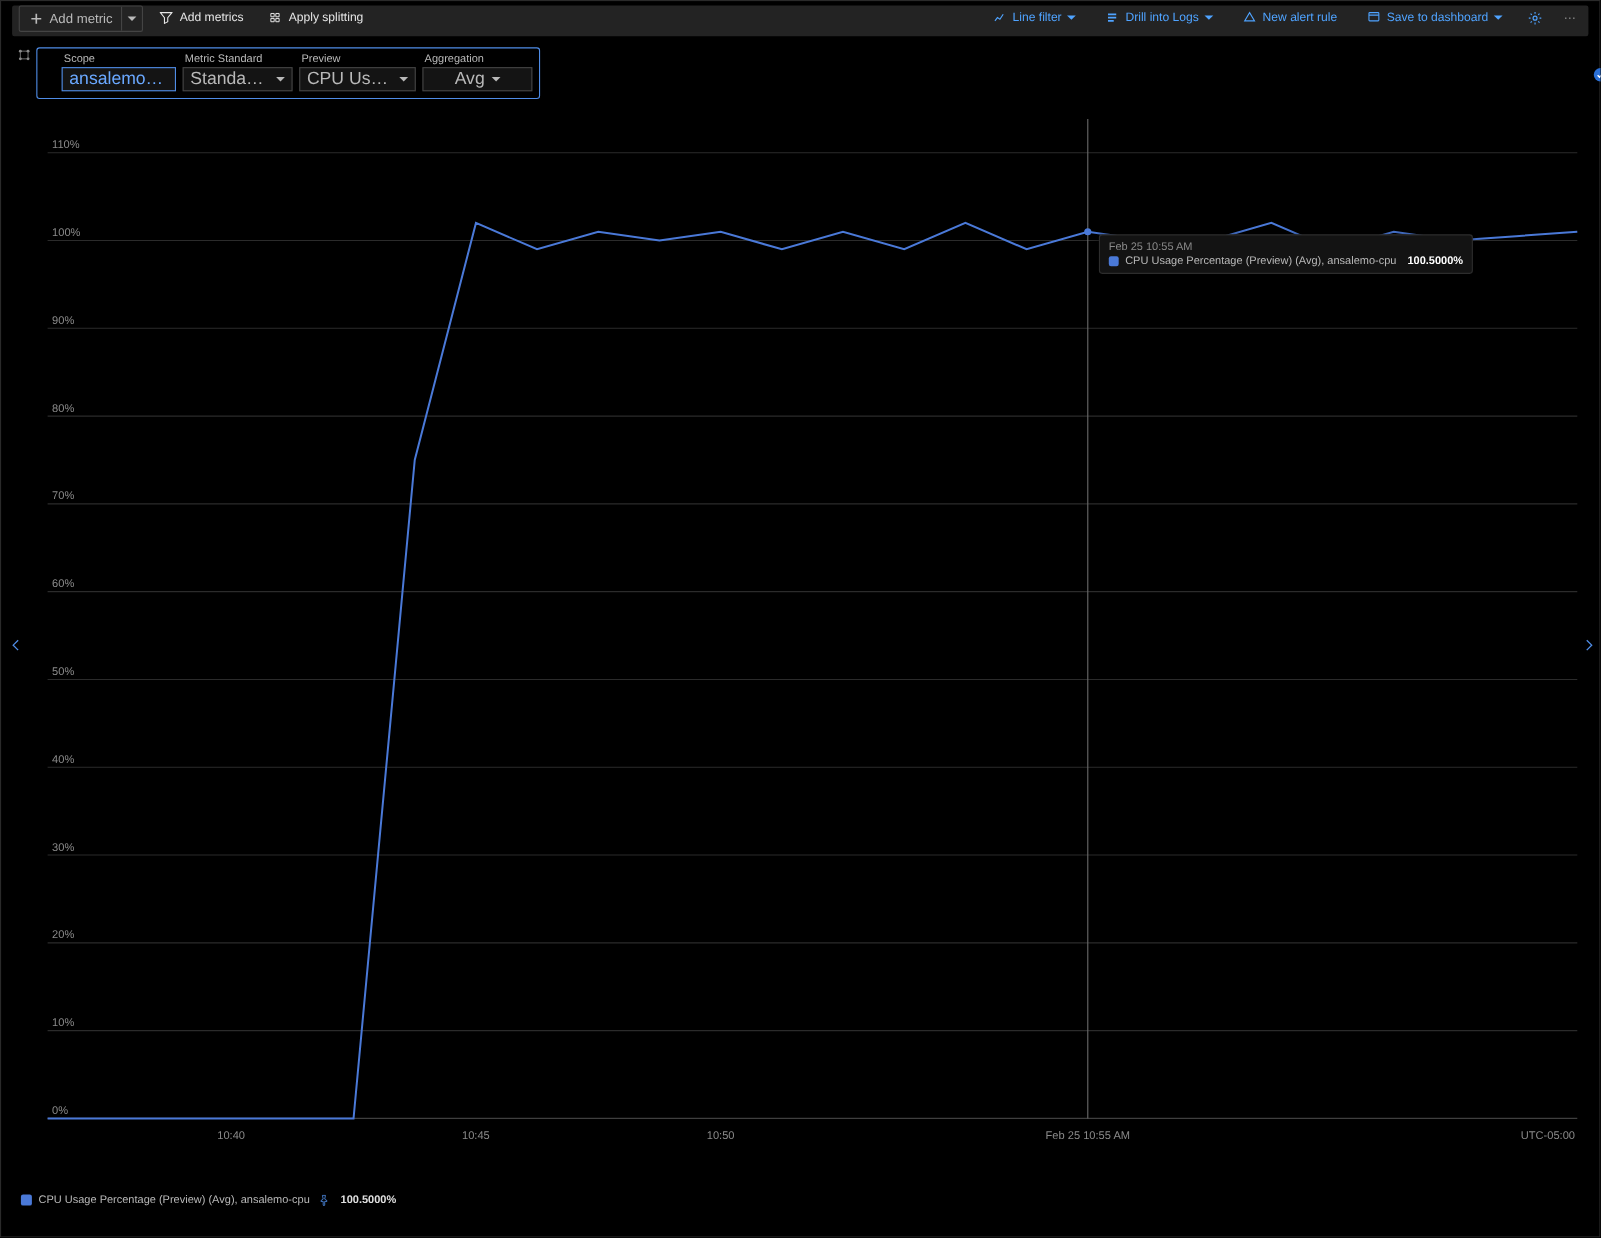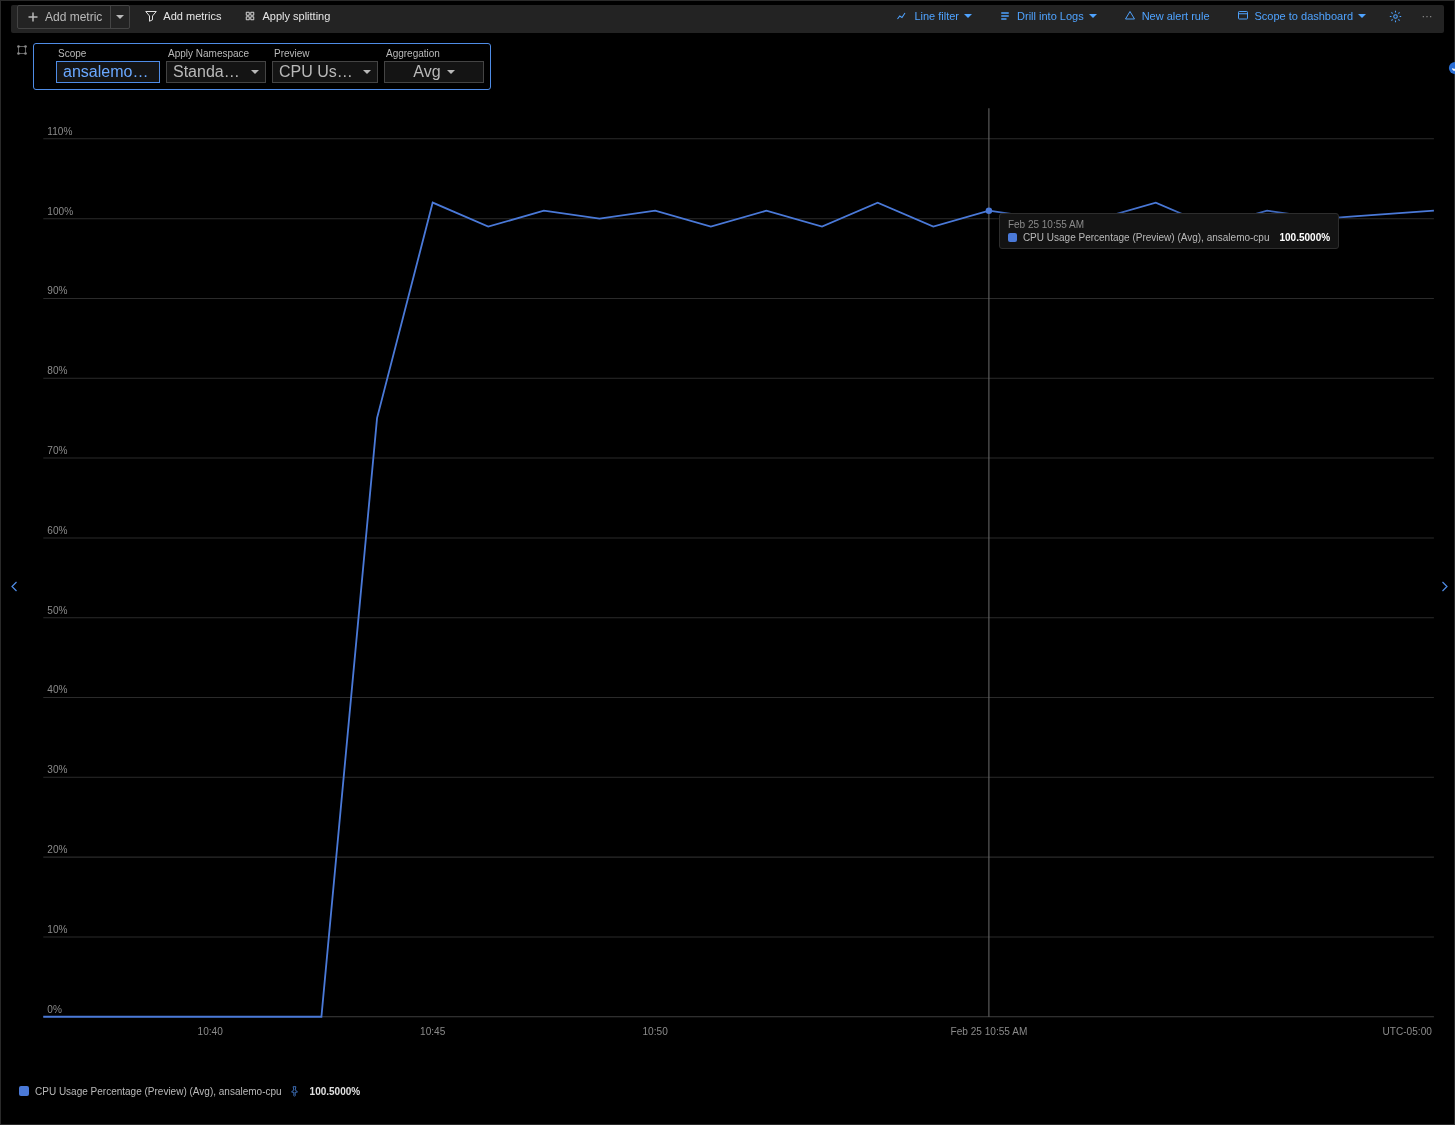--- a/index.html
+++ b/index.html
@@ -132,21 +132,21 @@
           </span>
         <span>New alert rule</span>
       </div>
       <div class="tb-btn blue">
         <span class="ico">
             <svg viewBox="0 0 16 16" width="12" height="12">
               <rect x="2" y="2" width="12" height="10" rx="1" fill="none" stroke="currentColor" stroke-width="1.3"></rect>
               <path d="M2 5h12" stroke="currentColor" stroke-width="1.3"></path>
             </svg>
           </span>
-        <span>Scope to dashboard</span>
+        <span>Save to dashboard</span>
         <span class="chev" style="border-top-color:#4fa3ff;"></span>
       </div>
       <div class="tb-btn blue" style="padding:0 4px;">
         <span class="ico">
             <svg viewBox="0 0 16 16" width="13" height="13">
               <circle cx="8" cy="8" r="2.2" fill="none" stroke="currentColor" stroke-width="1.3"></circle>
               <path d="M8 1v2M8 13v2M1 8h2M13 8h2M3 3l1.4 1.4M11.6 11.6 13 13M13 3l-1.4 1.4M4.4 11.6 3 13" stroke="currentColor" stroke-width="1.3"></path>
             </svg>
           </span>
       </div>
@@ -167,21 +167,21 @@
         </svg>
     </div>
     <div class="scope-box">
       <div class="scope-col">
         <span class="lbl">Scope</span>
         <div class="cell scope" style="width:90px;">
           <span class="txt">ansalemo-cpu</span>
         </div>
       </div>
       <div class="scope-col">
-        <span class="lbl">Apply Namespace</span>
+        <span class="lbl">Metric Standard</span>
         <div class="cell" style="width:86px;">
           <span class="txt">Standard metrics</span>
           <span class="chev"></span>
         </div>
       </div>
       <div class="scope-col">
         <span class="lbl">Preview</span>
         <div class="cell" style="width:92px;">
           <span class="txt">CPU Usage Percentag…</span>
           <span class="chev"></span>

